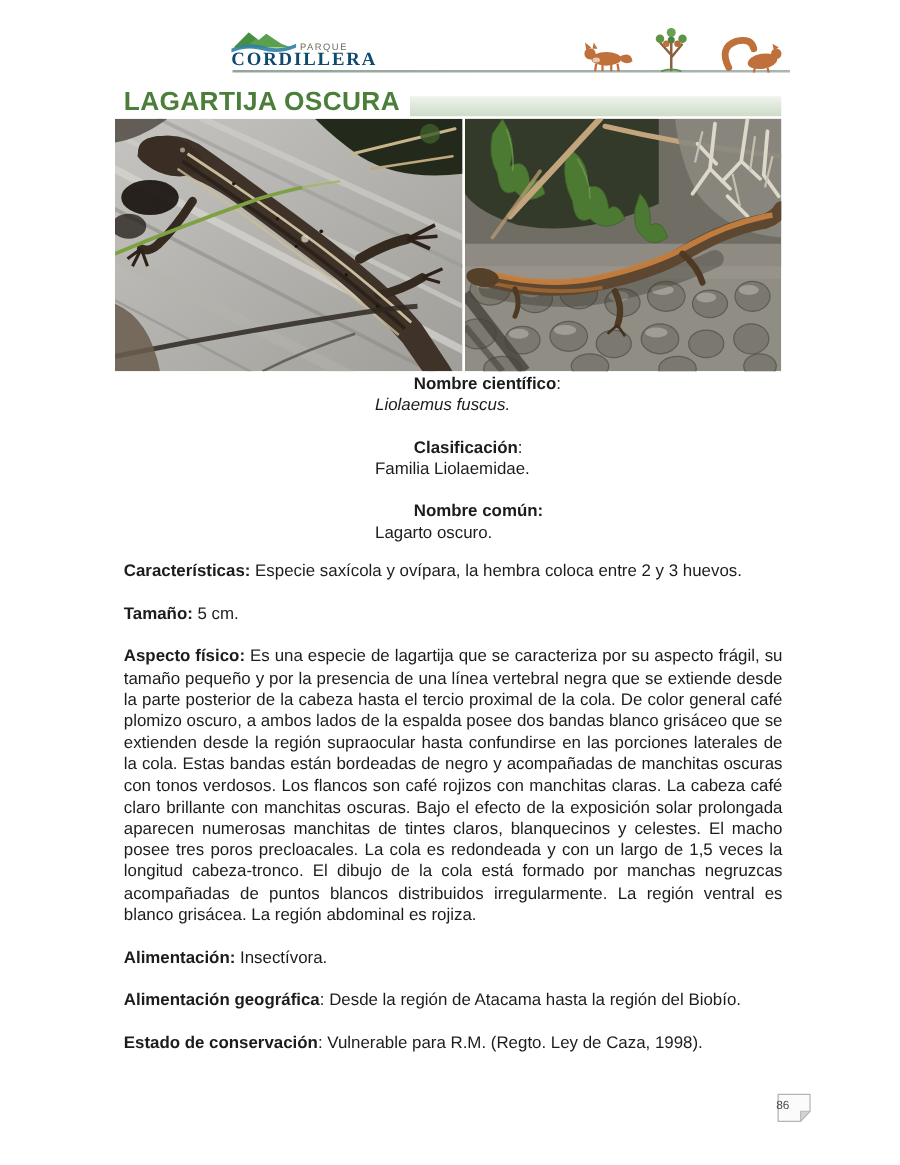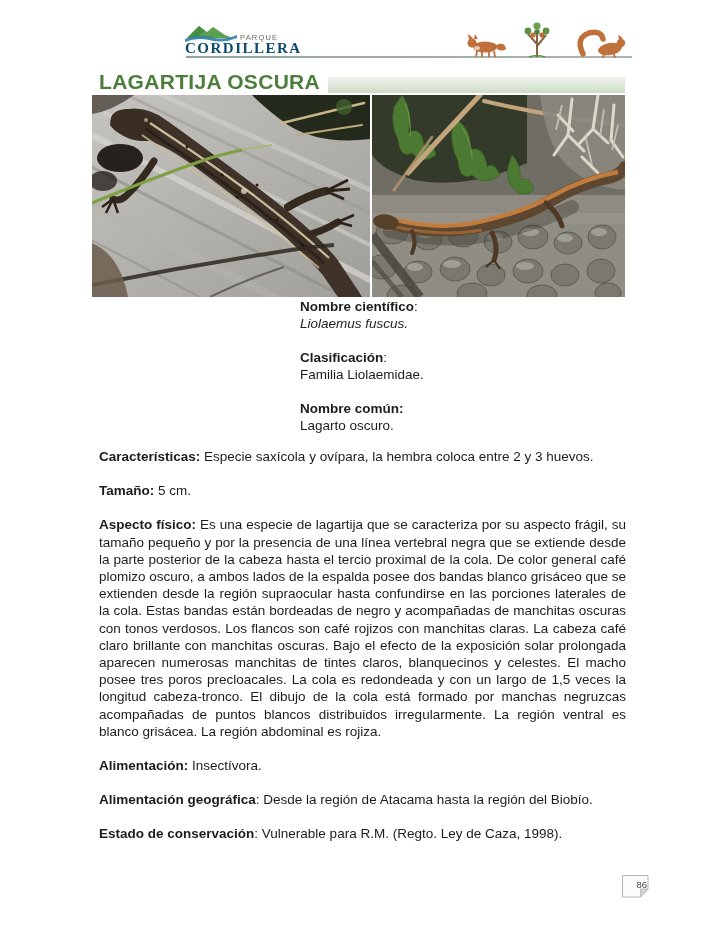--- a/index.html
+++ b/index.html
@@ -39,33 +39,33 @@
   }
 
   
   .photos { position:absolute; left:92px; top:95px; width:533px; height:202px; display:flex; gap:2px; }
   .photos svg { display:block; }
 
   
   .species-card { position:absolute; left:300px; top:298px; width:310px; font-size:13.5px; line-height:17px; }
   .species-card p { margin:0; }
   .info-item { margin-bottom:17px; }
-  .info-label b { font-weight:bold; }
+  .info-label b { font-weight:bold;margin-left:31px; }
   .italic { font-style:italic; }
 
   
   .sections { position:absolute; left:99px; top:448px; width:527px; font-size:13.5px; line-height:17.2px; }
   .section { margin:0 0 17px 0; text-align:justify; }
   .section b { font-weight:bold; }
 
   
   .page-badge { position:absolute; left:621px; top:874px; width:29px; height:25px; }
   .page-badge svg { position:absolute; left:0; top:0; }
   .page-badge span {
-    position:absolute; left:0; top:5px; width:26px; text-align:right;
+    position:absolute; left:0; top:5px; width:26px; text-align:left;
     font-size:9.5px; color:#4a4a4a;
   }
 </style>
 </head>
 <body>
 
 <div class="page">
 
   <div class="header-logo">
     <svg class="logo-mountain" width="52" height="24" viewBox="0 0 52 24">

